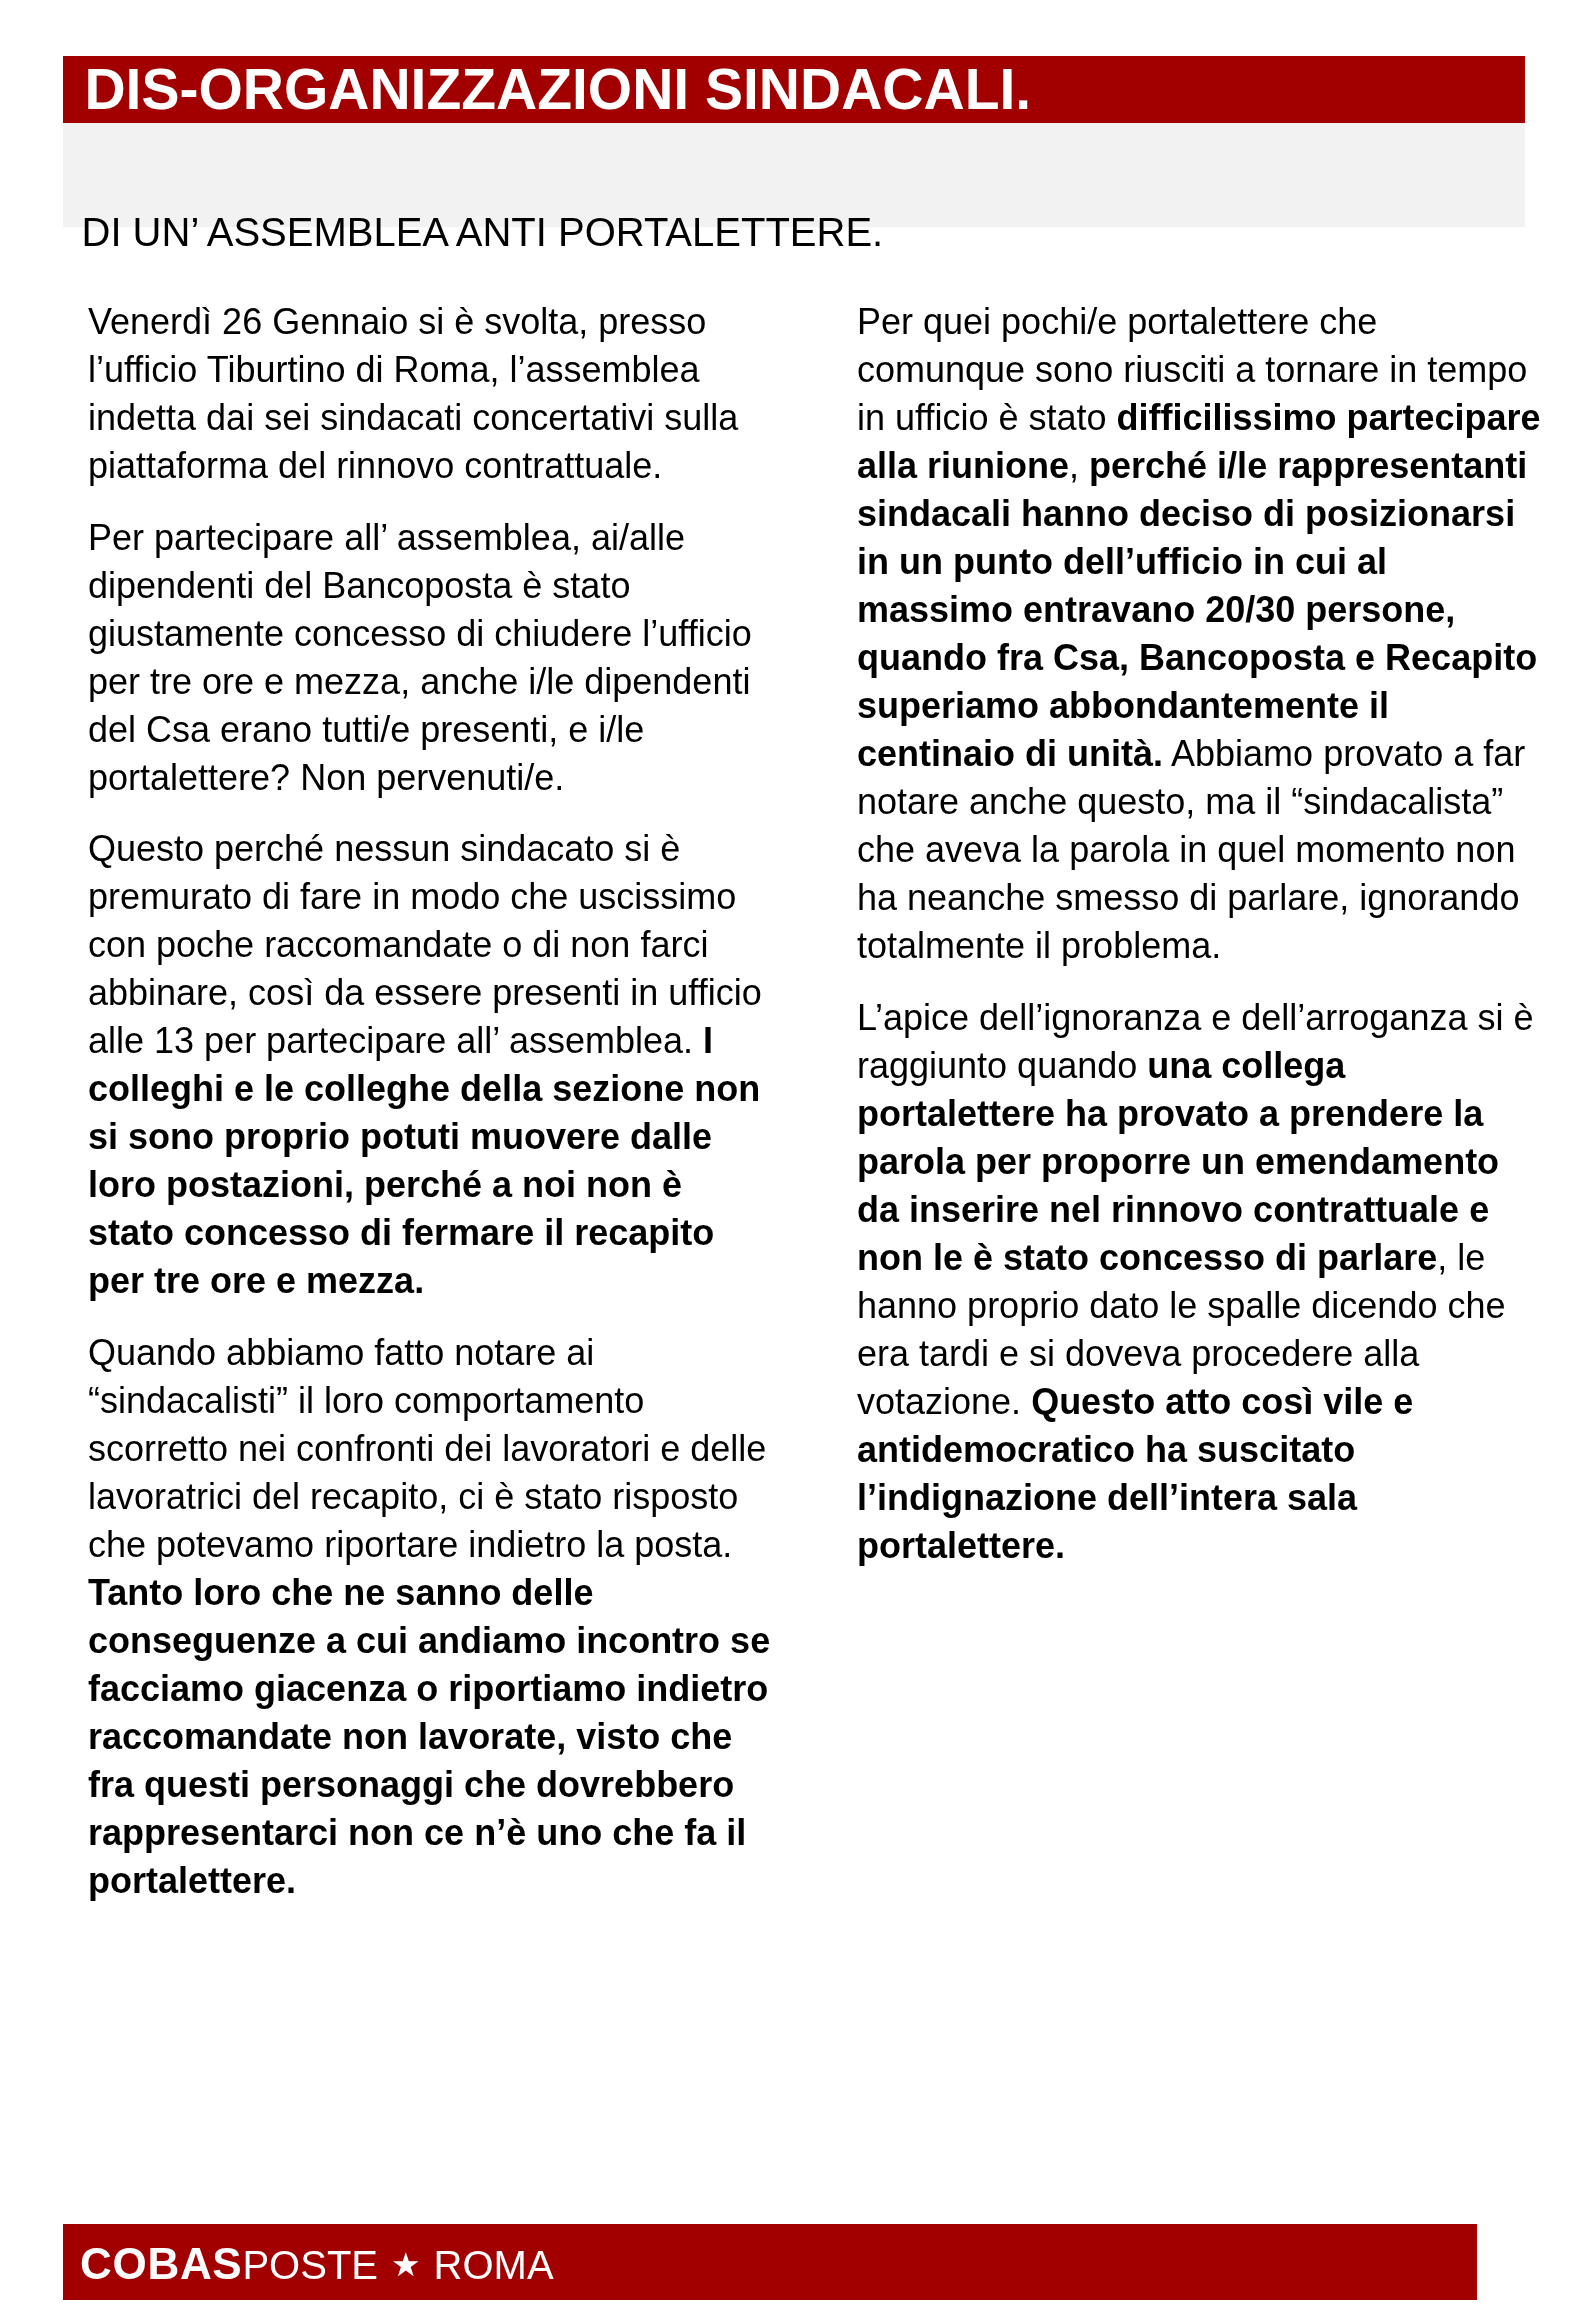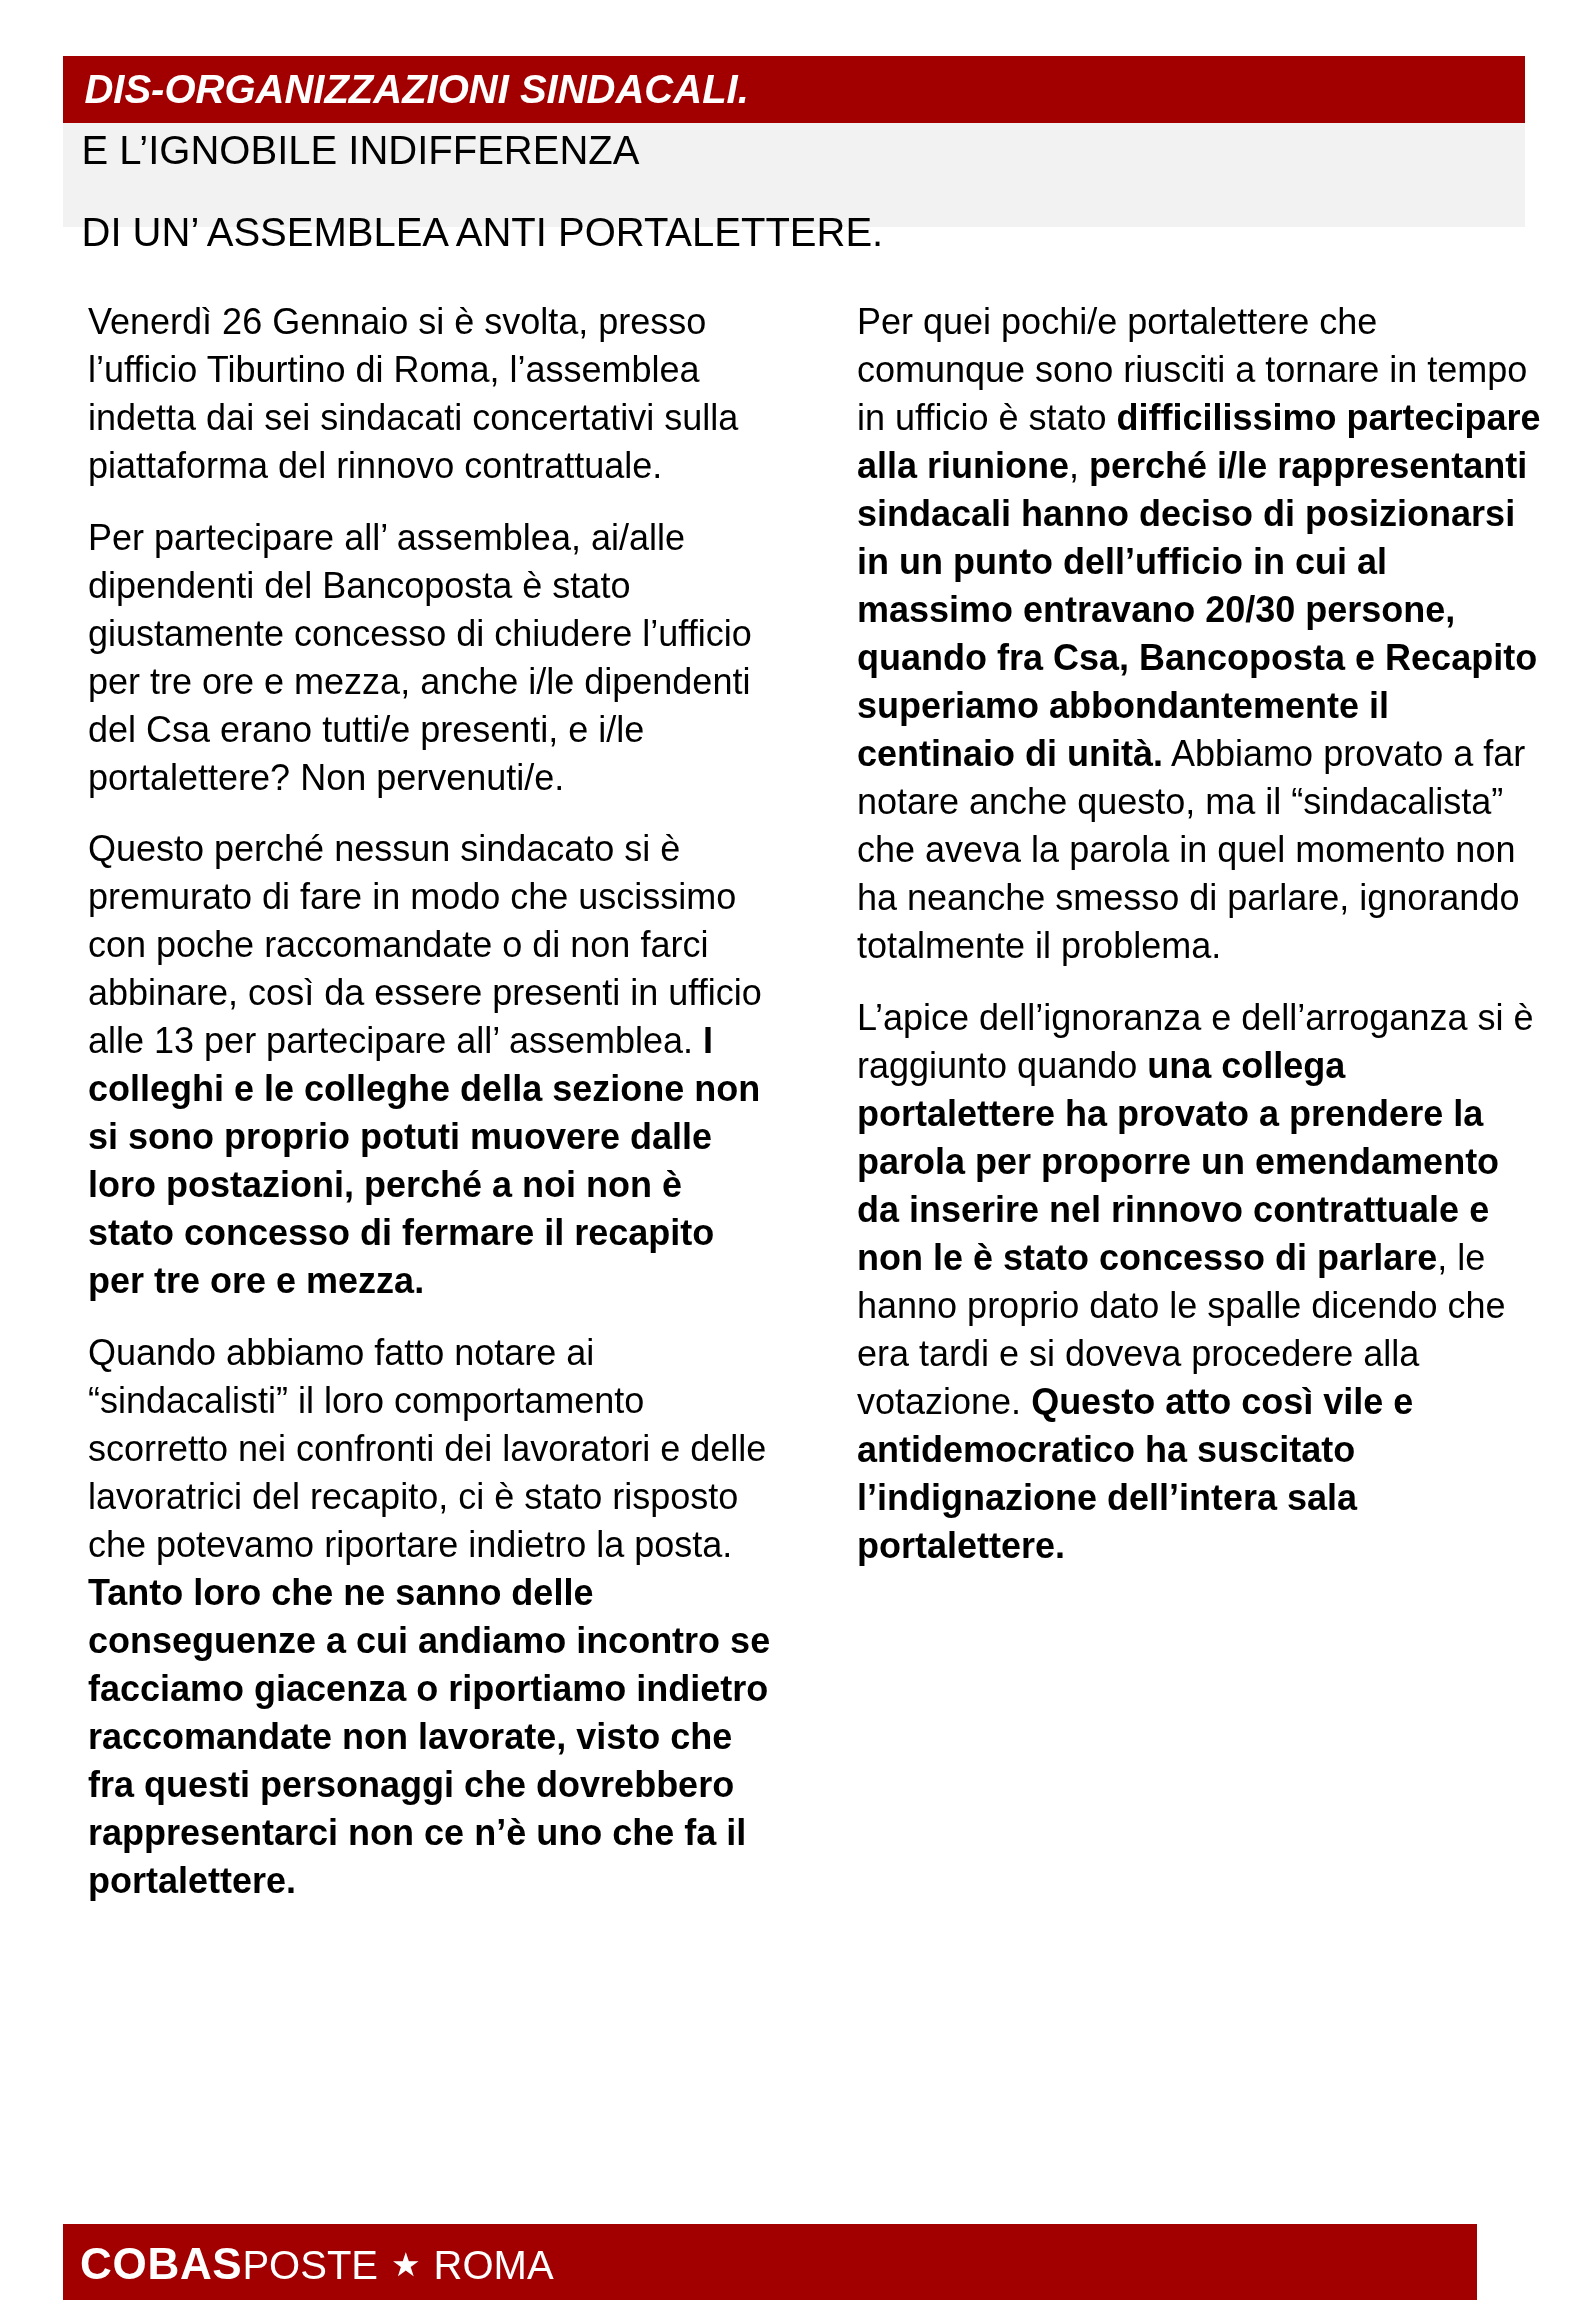--- a/index.html
+++ b/index.html
@@ -1,21 +1,21 @@
 <!DOCTYPE html>
 <html style="font-size:11.4px"><head>
 <meta charset="utf-8">
 <style>
   html, body { margin:0; padding:0; background:#ffffff; }
   body { width:1589px; height:2307px; position:relative; overflow:hidden;
          font-family:"Liberation Sans", sans-serif; color:#000; }
   .title-bar { position:absolute; left:63px; top:56px; width:1462px; height:67px;
                background:#a20000; }
-  .title-text { position:absolute; left:21.4px; top:1.4px; font-size:40px; font-weight:bold;
-                color:#fff; line-height:64px; letter-spacing:0px; white-space:nowrap;font-style:italic; }
+  .title-text { position:absolute; left:21.4px; top:1.4px; font-size:57px; font-weight:bold;
+                color:#fff; line-height:64px; letter-spacing:0px; white-space:nowrap; }
   .subtitle-box { position:absolute; left:63px; top:123px; width:1462px; height:104px;
                   background:#f2f2f2; }
   .subtitle-line { position:absolute; left:18.5px; font-size:40px; line-height:46px;
                    color:#000; white-space:nowrap; }
   .sub1 { top:4.3px; }
   .sub2 { top:54px;margin-top:32px; }
   .col { position:absolute; top:298px; width:684px; font-size:36px; line-height:48px; }
   .col-left { left:88px; }
   .col-right { left:857px; }
   .col p { margin:0 0 23.5px 0; }
@@ -30,21 +30,20 @@
   .footer-roma { font-weight:normal; font-size:40px; }
 </style>
 </head>
 <body>
 
 <div class="title-bar">
   <div class="title-text">DIS-ORGANIZZAZIONI SINDACALI.</div>
 </div>
 
 <div class="subtitle-box">
-  <div class="subtitle-line sub1">E L’IGNOBILE INDIFFERENZA</div>
   <div class="subtitle-line sub2">DI UN’ ASSEMBLEA ANTI PORTALETTERE.</div>
 </div>
 
 <div class="col col-left">
     <p><span>Venerdì 26 Gennaio si è svolta, presso l’ufficio Tiburtino di Roma, l’assemblea indetta dai sei sindacati concertativi sulla piattaforma del rinnovo contrattuale.</span></p>
     <p><span>Per partecipare all’ assemblea, ai/alle dipendenti del Bancoposta è stato giustamente concesso di chiudere l’ufficio per tre ore e mezza, anche i/le dipendenti del Csa erano tutti/e presenti, e i/le portalettere? Non pervenuti/e.</span></p>
     <p><span>Questo perché nessun sindacato si è premurato di fare in modo che uscissimo con poche raccomandate o di non farci abbinare, così da essere presenti in ufficio alle 13 per partecipare all’ assemblea. </span><b>I colleghi e le colleghe della sezione non si sono proprio potuti muovere dalle loro postazioni, perché a noi non è stato concesso di fermare il recapito per tre ore e mezza.</b></p>
     <p><span>Quando abbiamo fatto notare ai “sindacalisti” il loro comportamento scorretto nei confronti dei lavoratori e delle lavoratrici del recapito, ci è stato risposto che potevamo riportare indietro la posta. </span><b>Tanto loro che ne sanno delle conseguenze a cui andiamo incontro se facciamo giacenza o riportiamo indietro raccomandate non lavorate, visto che fra questi personaggi che dovrebbero rappresentarci non ce n’è uno che fa il portalettere.</b></p>
   </div>
 <div class="col col-right">

